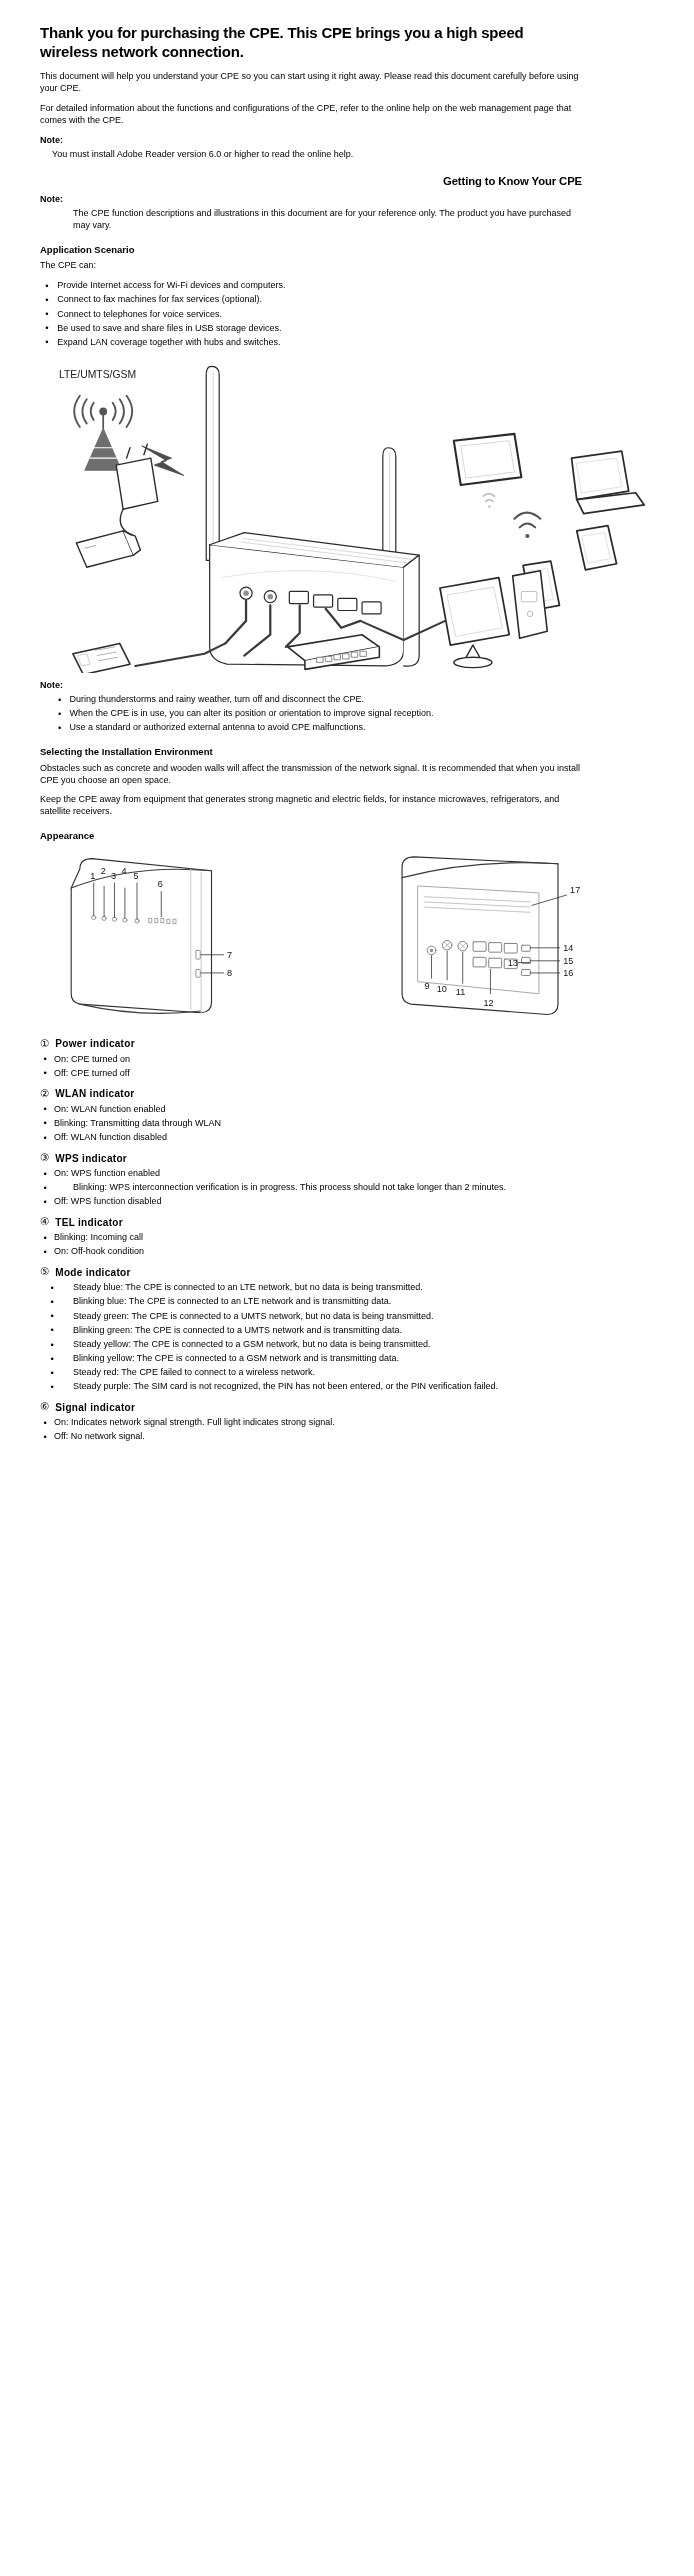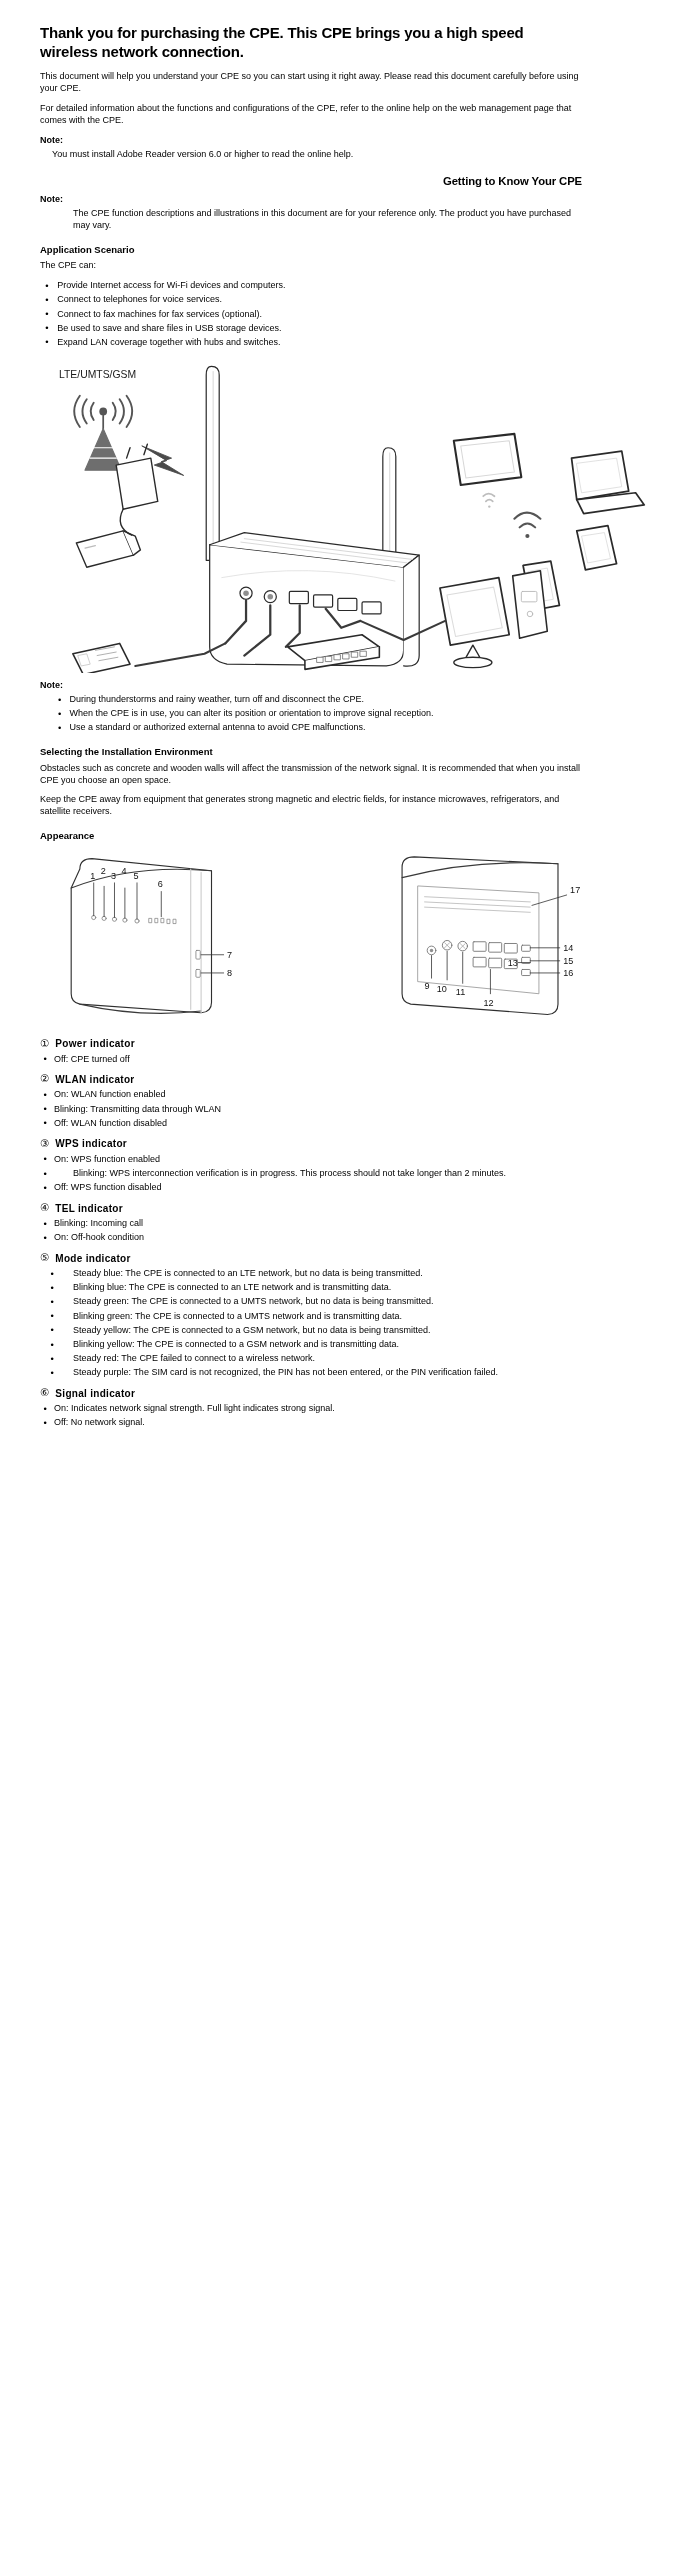--- a/index.html
+++ b/index.html
@@ -115,22 +115,22 @@
   <h2 class="section">Getting to Know Your CPE</h2>
 
   <div class="note-label">Note:</div>
   <div class="note-body indent-deep">The CPE function descriptions and illustrations in this document are for your reference only. The product you have purchased may vary.</div>
 
   <h3 class="subsection">Application Scenario</h3>
   <p class="body-text">The CPE can:</p>
 
   <ul class="bullets">
     <li>Provide Internet access for Wi-Fi devices and computers.</li>
+    <li>Connect to fax machines for fax services (optional).</li>
     <li>Connect to telephones for voice services.</li>
-    <li>Connect to fax machines for fax services (optional).</li>
     <li>Be used to save and share files in USB storage devices.</li>
     <li>Expand LAN coverage together with hubs and switches.</li>
   </ul>
 
   <div class="illus-wrap">
   <svg class="illus-scenario" width="606" height="312" viewBox="0 0 700 360">
     <g fill="none" stroke="#2a2a2a" stroke-width="1.4" stroke-linecap="round" stroke-linejoin="round">
 
       <text x="22" y="20" font-family="Liberation Sans, sans-serif" font-size="12" fill="#1a1a1a" stroke="none">LTE/UMTS/GSM</text>
 
@@ -392,20 +392,21 @@
   </svg>
   </div>
 
   <div>
 
     <div class="indicator-head">
       <span class="circ-num">①</span>
       <span class="ih-label">Power indicator</span>
     </div>
     <ul class="bullets tight ind-list">
+      <li>On: CPE turned on</li>
       <li>Off: CPE turned off</li>
     </ul>
 
     <div class="indicator-head">
       <span class="circ-num">②</span>
       <span class="ih-label">WLAN indicator</span>
     </div>
     <ul class="bullets tight ind-list">
       <li>On: WLAN function enabled</li>
       <li>Blinking: Transmitting data through WLAN</li>

